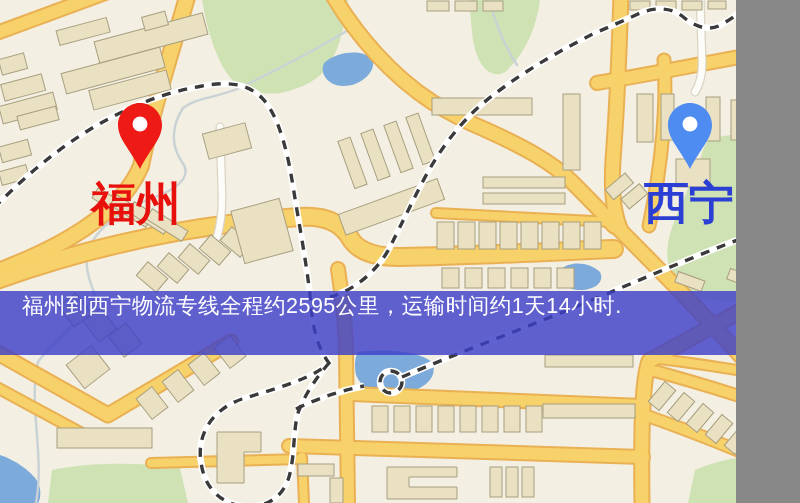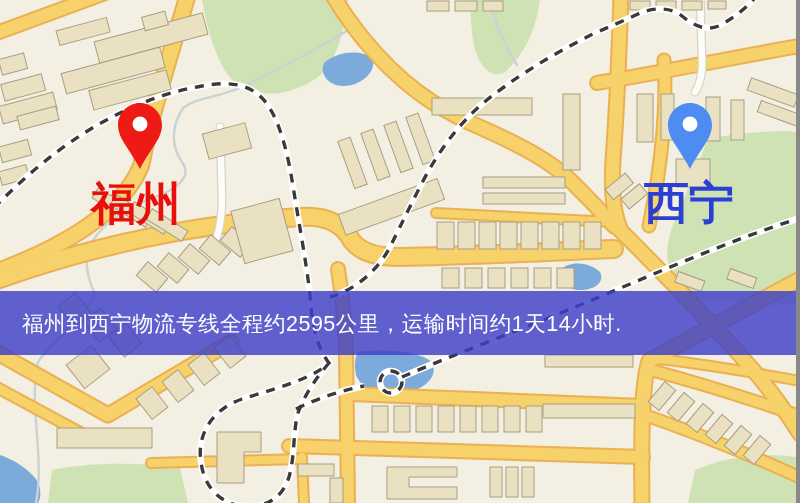--- a/index.html
+++ b/index.html
@@ -1,36 +1,36 @@
 <!DOCTYPE html>
 <html style="--map-bg: #f3efe2; --green: #cfe2b4; --water: #7cabdb; --stream: #c9d2d4; --road-fill: #f7d169; --road-casing: #eab054; --road-white: #fcfcf8; --road-white-casing: #dbd4c4; --building-fill: #eae1c3; --building-stroke: #a89f80; --rail-dash: #3a3a3a; --rail-casing: #ffffff; --banner-bg: rgba(62,64,200,0.82); --banner-text: #ffffff; --origin-label-color: #e8100c; --dest-label-color: #2b3fd4; --origin-pin-color: #ee1a15; --dest-pin-color: #4f8cf2;"><head>
 <meta charset="utf-8">
 <style>
   html,body{margin:0;padding:0;background:#888;}
-  .stage{position:relative;width:796px;height:503px;overflow:hidden;
+  .stage{position:relative;width:736px;height:503px;overflow:hidden;
          font-family:"Liberation Sans",sans-serif;background:var(--map-bg,#f3efe2);}
   .stage svg{position:absolute;left:0;top:0;display:block;}
   .green{fill:var(--green);}
   .water{fill:var(--water);}
   .stream{fill:none;stroke:var(--stream);stroke-width:2.4;stroke-linecap:round;}
   .rc{fill:none;stroke:var(--road-casing);stroke-linecap:round;stroke-linejoin:round;}
   .rf{fill:none;stroke:var(--road-fill);stroke-linecap:round;stroke-linejoin:round;}
   .wc{fill:none;stroke:var(--road-white-casing);stroke-width:9;stroke-linecap:round;}
   .wf{fill:none;stroke:var(--road-white);stroke-width:6.5;stroke-linecap:round;}
   .bld{fill:var(--building-fill);stroke:var(--building-stroke);stroke-width:1;}
   .railc{fill:none;stroke:var(--rail-casing);stroke-width:6.5;stroke-linecap:butt;}
   .raild{fill:none;stroke:var(--rail-dash);stroke-width:3.4;stroke-dasharray:9 8;stroke-linecap:butt;}
   .pin-red{fill:var(--origin-pin-color);}
   .pin-blue{fill:var(--dest-pin-color);}
   .pin-hole{fill:#ffffff;}
   .city-label{font-family:"DejaVu Serif","Liberation Serif",serif;font-size:45px;font-weight:bold;}
   .origin-label{fill:var(--origin-label-color);}
   .dest-label{fill:var(--dest-label-color);}
   .banner{position:absolute;left:0;top:291px;width:800px;height:64px;
-          background:var(--banner-bg);display:flex;align-items:center;
+          background:var(--banner-bg);display:flex;
           box-sizing:border-box;padding-left:22px;}
   .banner span{color:var(--banner-text);font-size:21.5px;letter-spacing:0.5px;
                white-space:nowrap;}
 </style>
 </head>
 <body>
 
 <div class="stage">
   <svg width="800" height="503" viewBox="0 0 800 503">
 

